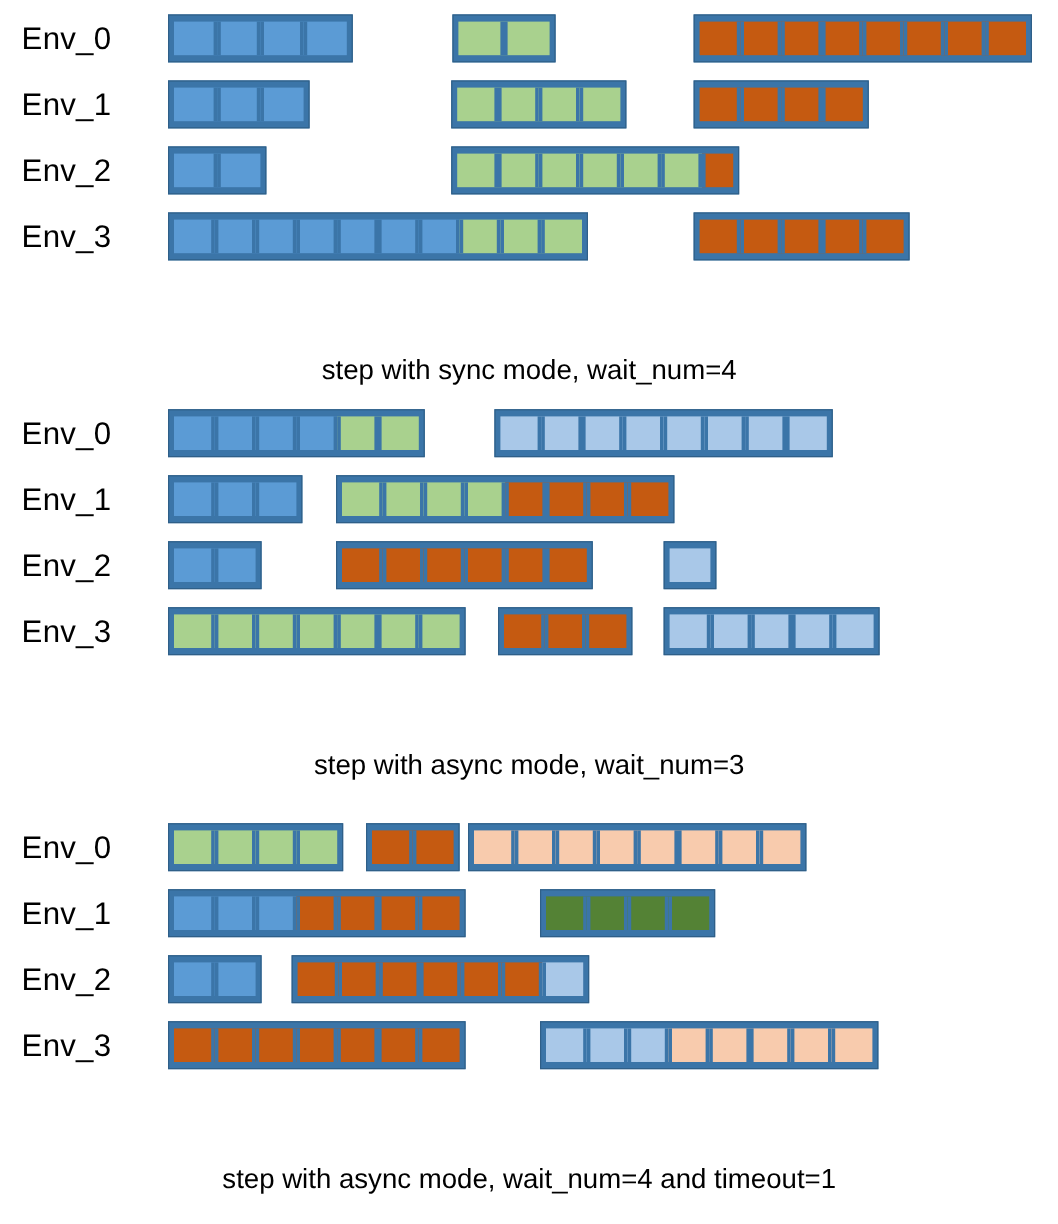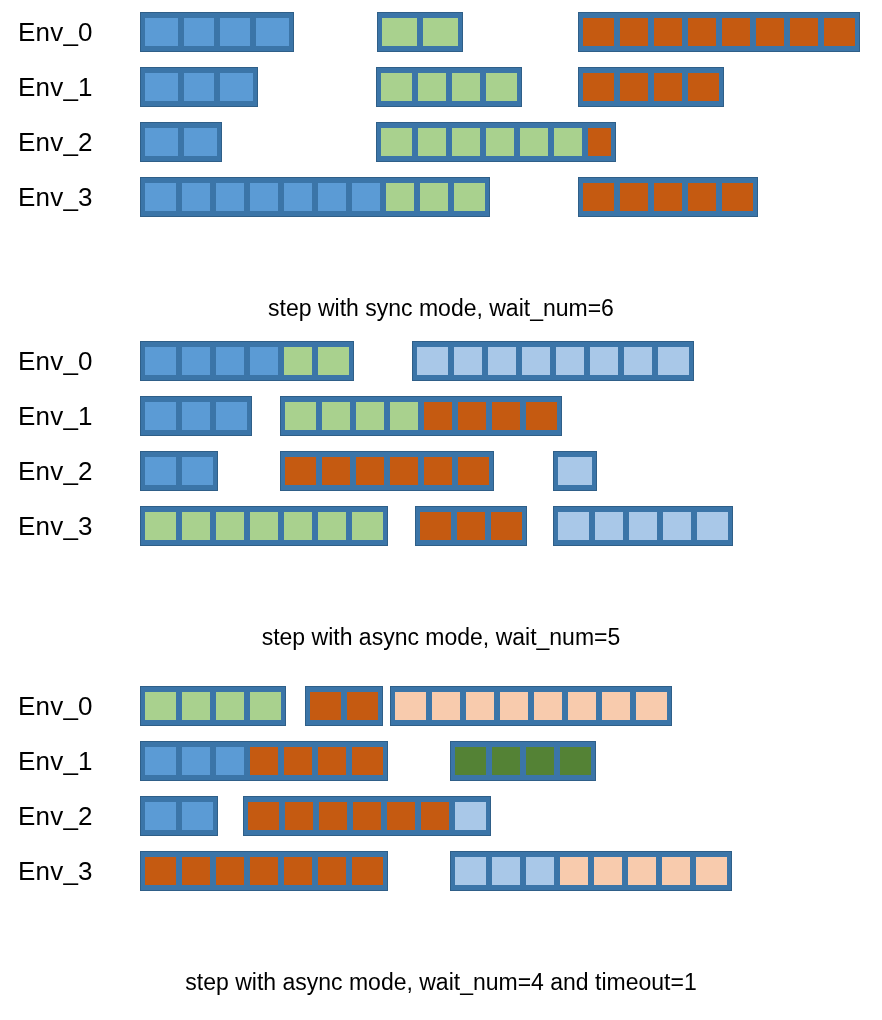--- a/index.html
+++ b/index.html
@@ -175,21 +175,21 @@
             </div>
             <div class="group" style="left: 578px;">
               <div class="cell c-orange" style="width: 34px;"></div>
               <div class="cell c-orange" style="width: 34px;"></div>
               <div class="cell c-orange" style="width: 34px;"></div>
               <div class="cell c-orange" style="width: 34px;"></div>
               <div class="cell c-orange" style="width: 34px;"></div>
             </div>
           </div>
         </div>
-        <div class="caption" style="top: 287px;">step with sync mode, wait_num=6</div>
+        <div class="caption" style="top: 287px;">step with sync mode, wait_num=4</div>
       </div>
       <div class="panel" style="top: 337px;">
         <div class="row" style="top: 0px; position: absolute; left: 0px; width: 882px;">
           <div class="row-label">Env_0</div>
           <div class="track">
             <div class="group" style="left: 140px;">
               <div class="cell c-blue" style="width: 34px;"></div>
               <div class="cell c-blue" style="width: 34px;"></div>
               <div class="cell c-blue" style="width: 34px;"></div>
               <div class="cell c-blue" style="width: 34px;"></div>
@@ -267,21 +267,21 @@
             </div>
             <div class="group" style="left: 553px;">
               <div class="cell c-ltblue" style="width: 34px;"></div>
               <div class="cell c-ltblue" style="width: 34px;"></div>
               <div class="cell c-ltblue" style="width: 34px;"></div>
               <div class="cell c-ltblue" style="width: 34px;"></div>
               <div class="cell c-ltblue" style="width: 34px;"></div>
             </div>
           </div>
         </div>
-        <div class="caption" style="top: 287px;">step with async mode, wait_num=5</div>
+        <div class="caption" style="top: 287px;">step with async mode, wait_num=3</div>
       </div>
       <div class="panel" style="top: 682px;">
         <div class="row" style="top: 0px; position: absolute; left: 0px; width: 882px;">
           <div class="row-label">Env_0</div>
           <div class="track">
             <div class="group" style="left: 140px;">
               <div class="cell c-green" style="width: 34px;"></div>
               <div class="cell c-green" style="width: 34px;"></div>
               <div class="cell c-green" style="width: 34px;"></div>
               <div class="cell c-green" style="width: 34px;"></div>

